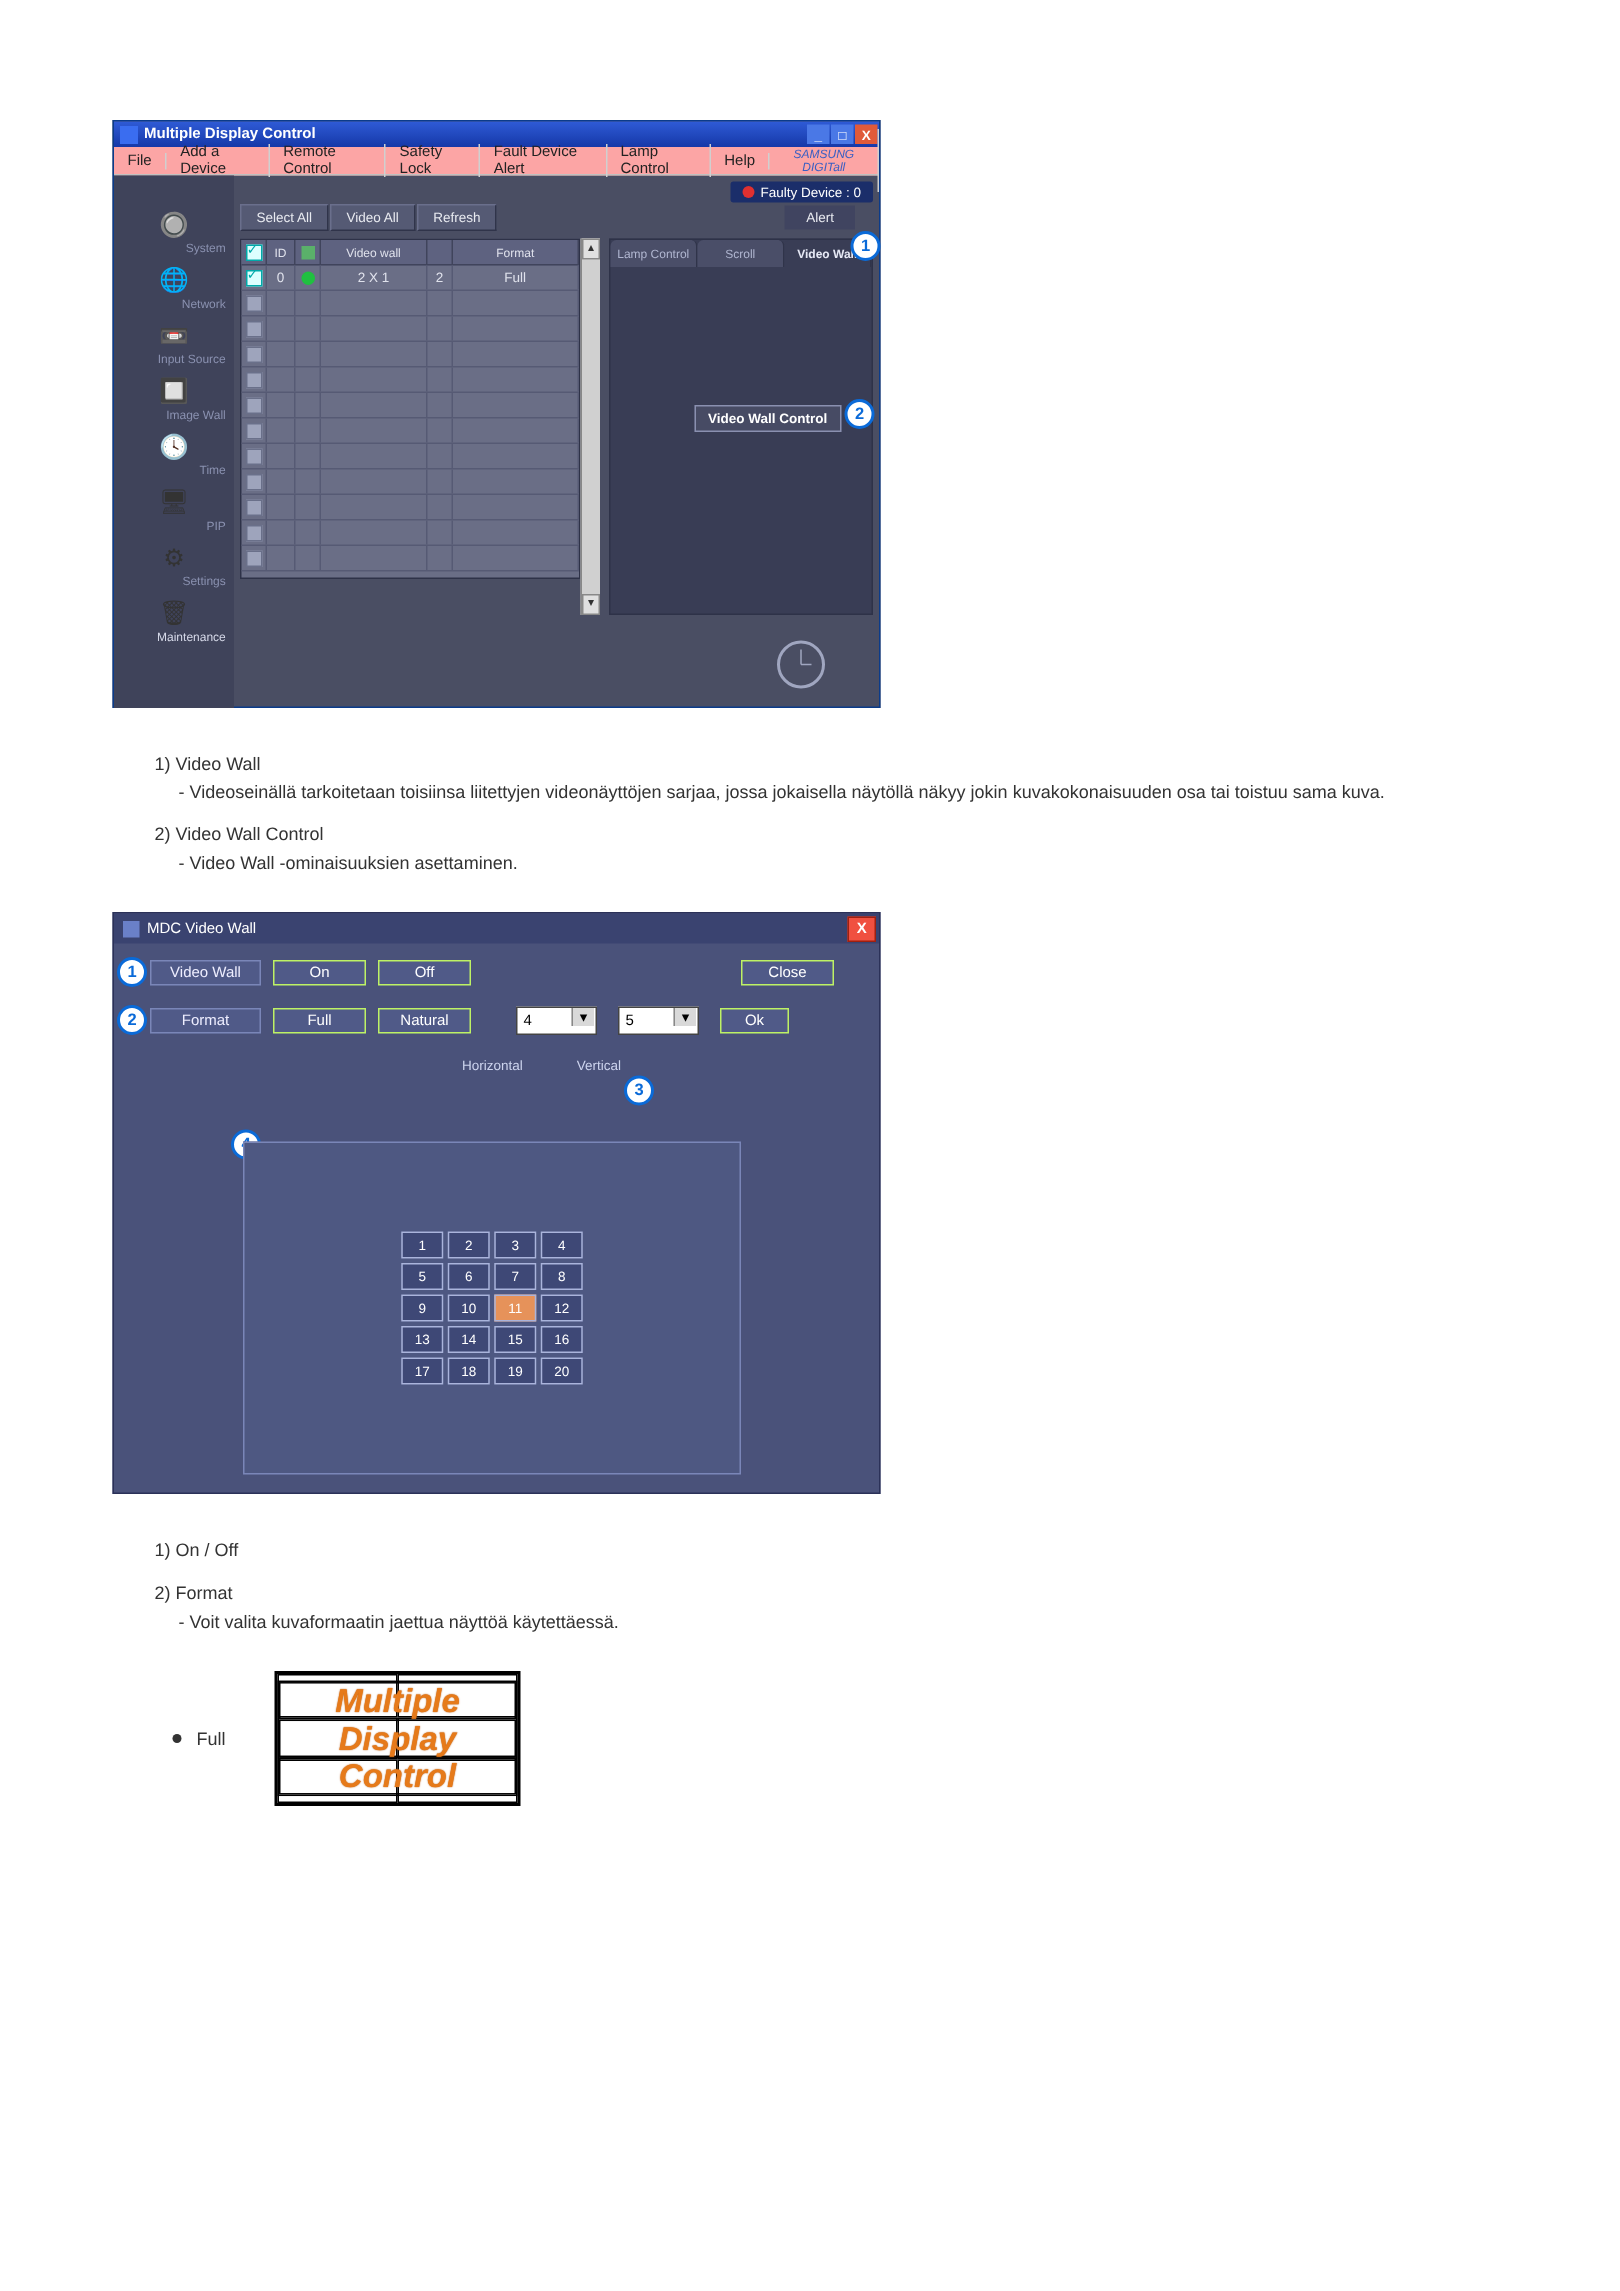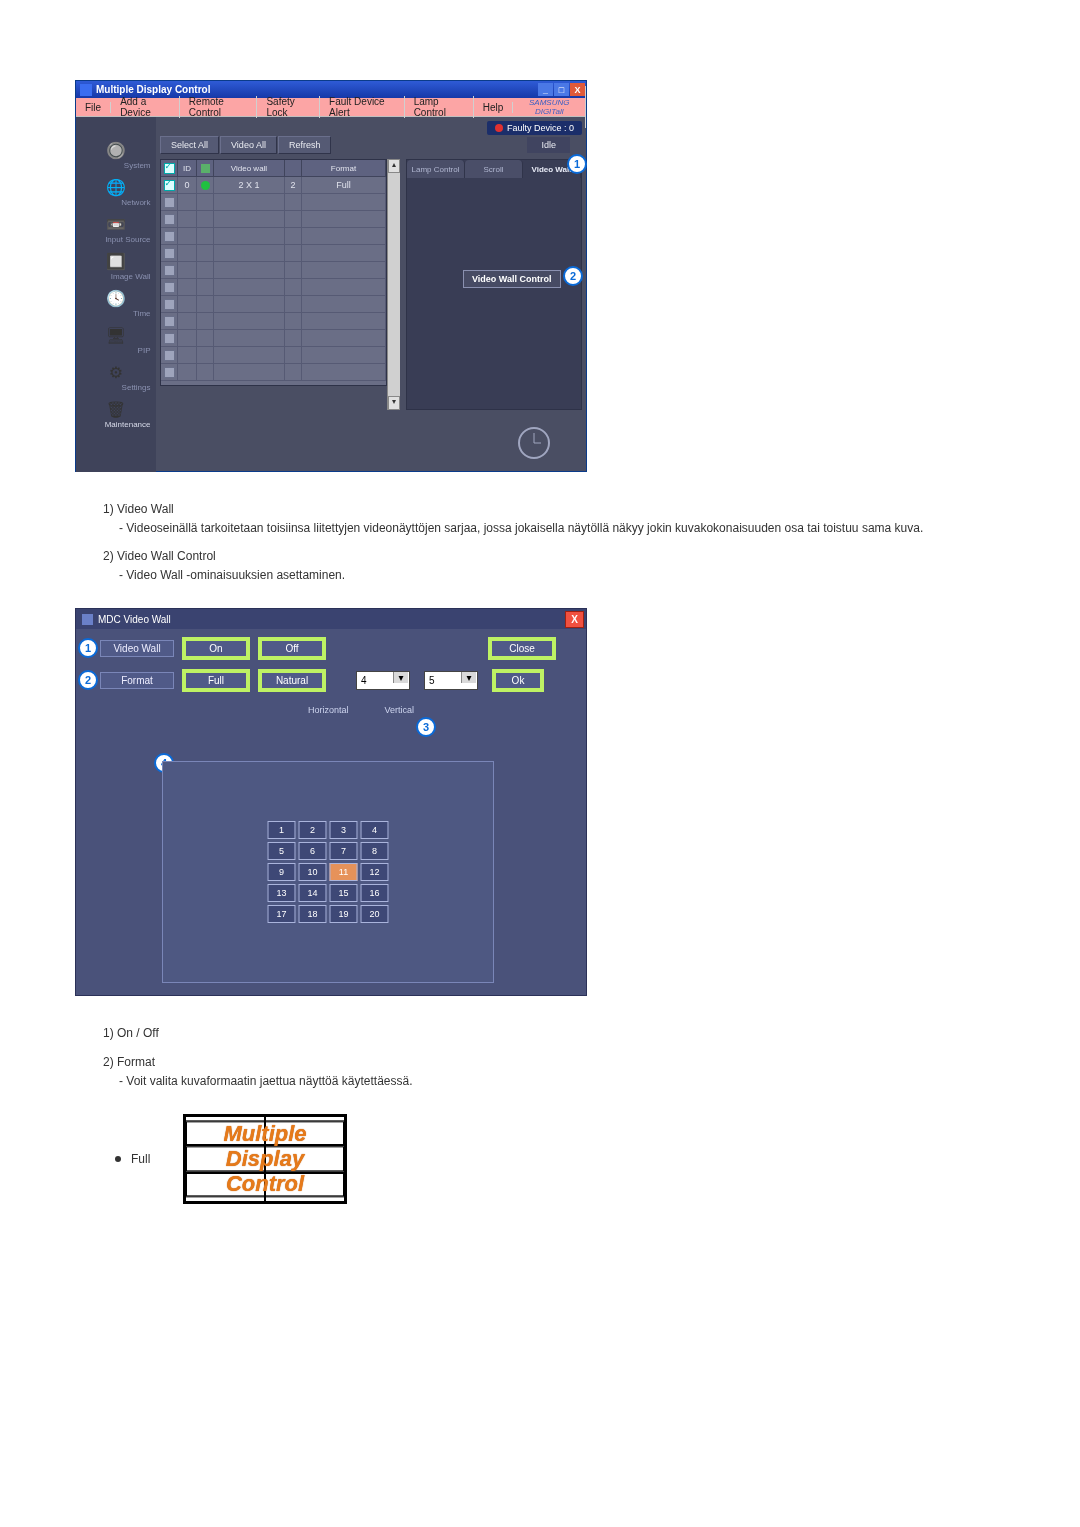--- a/index.html
+++ b/index.html
@@ -215,21 +215,21 @@
   .ss2-body { position:relative; height:calc(100% - 20px); }
   .ss2-row { display:flex; align-items:center; height:26px; margin-top:6px;}
   .ss2-label {
     width:72px; margin-left:16px;
     font-size:10px; color:#eef; text-align:center;
     border:1px solid #7a86b8; background:#505a88;
     padding:2px 0;
   }
   .ss2-btn {
     width:60px; font-size:10px; color:#fff; text-align:center;
-    border:4px solid #bef264; background:#505a88;
+    border:1px solid #bef264; background:#505a88;
     padding:2px 0; margin-left:8px;
   }
   .ss2-btn.small{width:44px;}
   .ss2-select{
     width:48px; height:17px; background:#fff; border:1px solid #444;
     font-size:10px; display:flex; align-items:center; padding-left:4px;
     margin-left:30px; position:relative;color:#000;
   }
   .ss2-select::after{content:"▾"; position:absolute; right:1px; top:0; width:14px; text-align:center; background:#d9d9d9; border-left:1px solid #888;}
   .ss2-sublabel{font-size:9px;color:#cdd4ee;}
@@ -332,21 +332,21 @@
           <div class="ss1-side-item maint">
             <div class="ss1-side-icon">🗑</div>
             <div class="ss1-side-label">Maintenance</div>
           </div>
         </div>
         <div class="ss1-main">
           <div class="ss1-toolbar">
             <div class="ss1-btn">Select All</div>
             <div class="ss1-btn">Video All</div>
             <div class="ss1-btn">Refresh</div>
-            <div class="ss1-idle">Idle</div>
+            <div class="ss1-idle">Alert</div>
           </div>
           <div class="ss1-content">
             <div style="display:flex;">
               <div class="ss1-table">
                 <div class="ss1-thead">
                   <div class="ss1-th col-chk">
                       <span class="chk-on"></span>
                     </div>
                   <div class="ss1-th col-id">ID</div>
                   <div class="ss1-th col-m">

